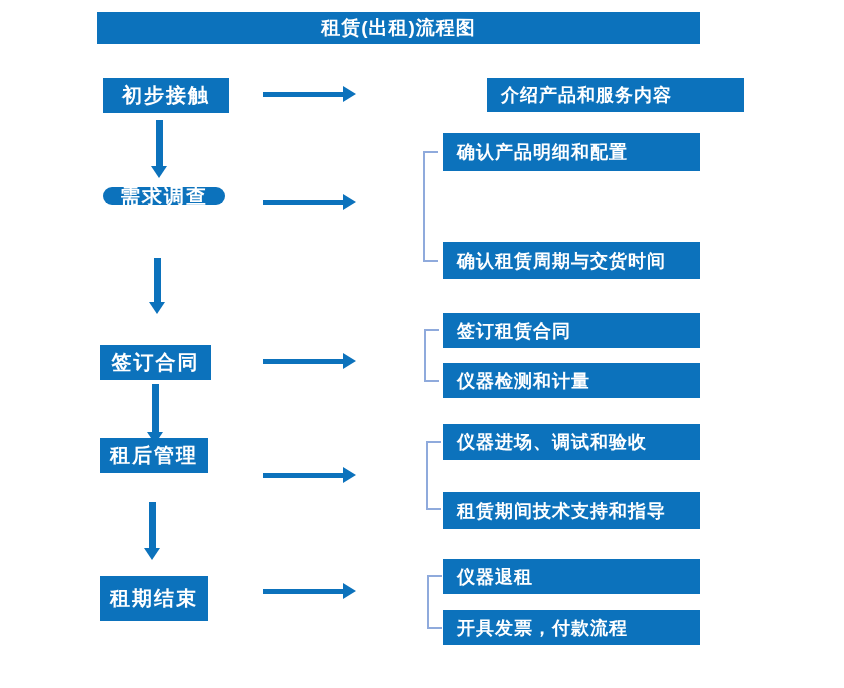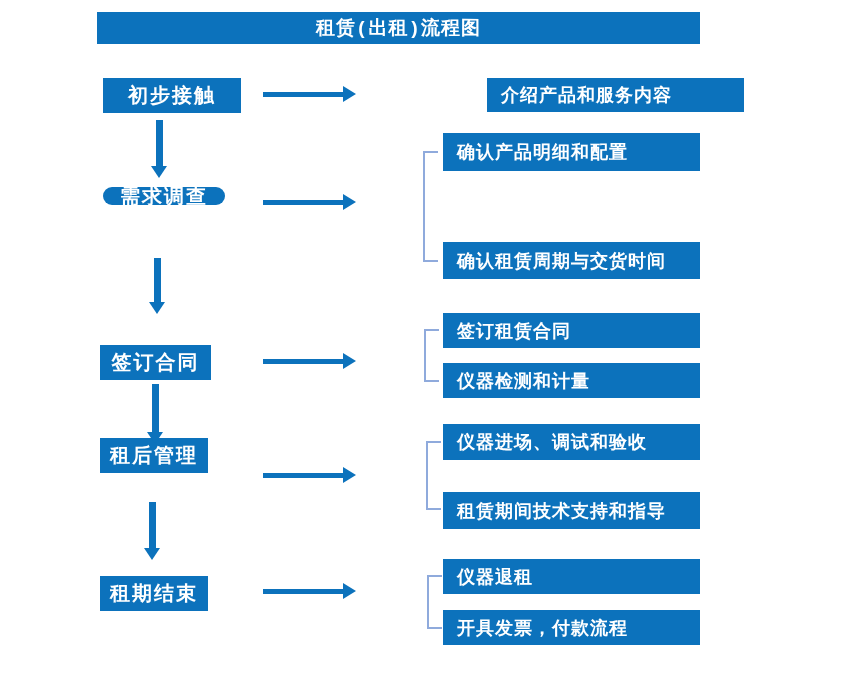--- a/index.html
+++ b/index.html
@@ -7,21 +7,21 @@
     --bracket: #8FAADC;
     --boxtext: #FFFFFF;
     --bg: #FFFFFF;
   }
   html, body { margin: 0; padding: 0; background: var(--bg); }
   .canvas {
     position: relative;
     width: 844px;
     height: 688px;
     background: var(--bg);
-    font-family: Liberation Mono, monospace;
+    font-family: Liberation Sans, sans-serif;
     overflow: hidden;
   }
   .title-bar {
     position: absolute;
     left: 97px; top: 12px; width: 603px; height: 32px;
     background: var(--primary);
     display: flex; align-items: center; justify-content: center;
   }
   .title-bar span {
     color: var(--boxtext);
@@ -31,25 +31,25 @@
   }
   .stage {
     position: absolute;
     background: var(--primary);
     color: var(--boxtext);
     font-size: 20px;
     font-weight: bold;
     letter-spacing: 2px;
     display: flex; align-items: center; justify-content: center;
   }
-  .s1 { left: 103px; top: 78px;  width: 138px; height: 35px; }
+  .s1 { left: 103px; top: 78px;  width: 126px; height: 35px; }
   .s2 { left: 103px; top: 187px; width: 122px; height: 18px; border-radius: 13px; }
   .s3 { left: 100px; top: 345px; width: 111px; height: 35px; }
   .s4 { left: 100px; top: 438px; width: 108px; height: 35px; }
-  .s5 { left: 100px; top: 576px; width: 108px; height: 35px; }
+  .s5 { left: 100px; top: 576px; width: 108px; height: 45px; }
 
   .detail {
     position: absolute;
     left: 443px; width: 257px;
     background: var(--primary);
     color: var(--boxtext);
     font-size: 18px;
     font-weight: bold;
     letter-spacing: 1px;
     display: flex; align-items: center;

